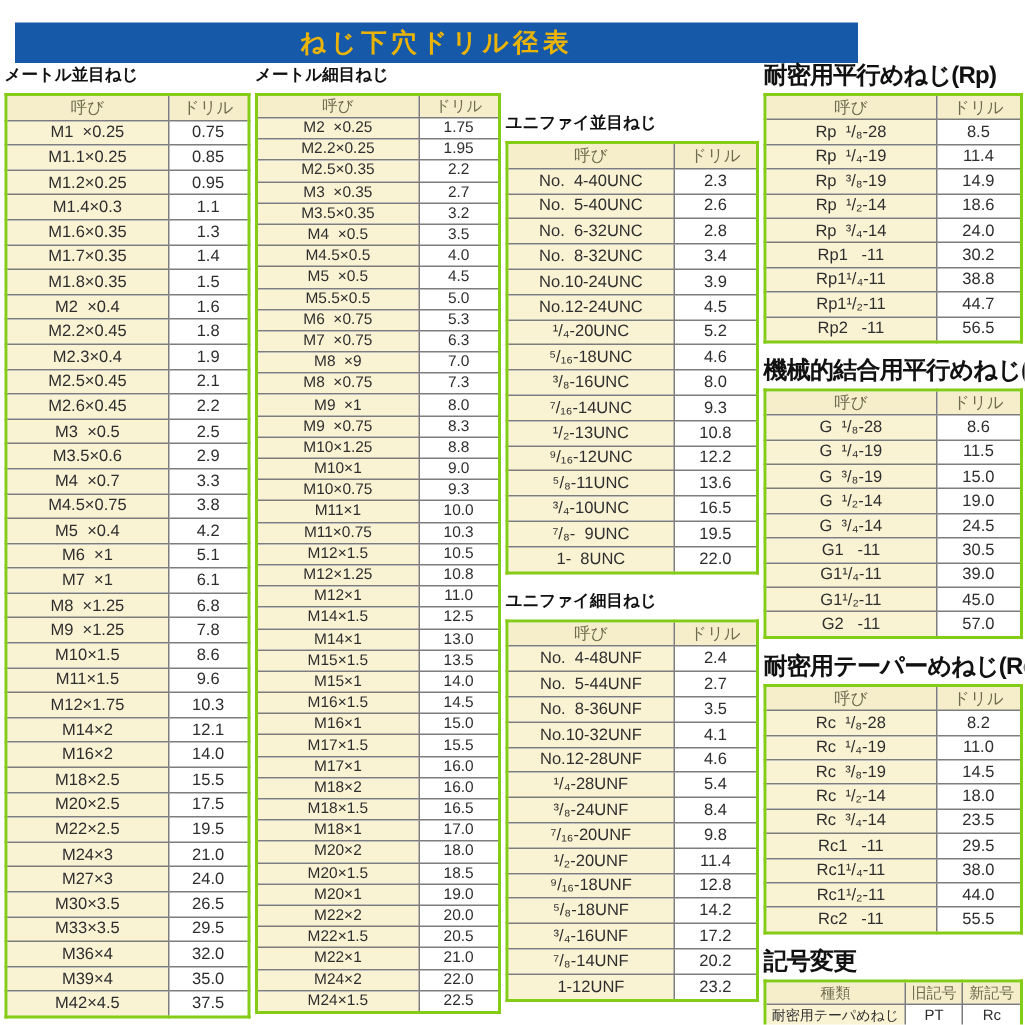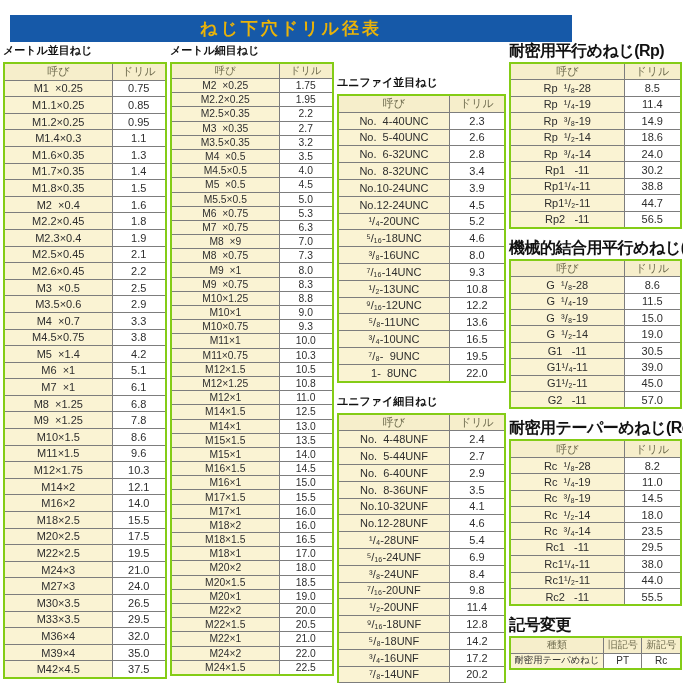--- a/index.html
+++ b/index.html
@@ -109,21 +109,21 @@
               </tr>
               <tr>
                 <td class="c0">M4  ×0.7</td>
                 <td class="c1">3.3</td>
               </tr>
               <tr>
                 <td class="c0">M4.5×0.75</td>
                 <td class="c1">3.8</td>
               </tr>
               <tr>
-                <td class="c0">M5  ×1.4</td>
+                <td class="c0">M5  ×0.4</td>
                 <td class="c1">4.2</td>
               </tr>
               <tr>
                 <td class="c0">M6  ×1</td>
                 <td class="c1">5.1</td>
               </tr>
               <tr>
                 <td class="c0">M7  ×1</td>
                 <td class="c1">6.1</td>
               </tr>
@@ -474,42 +474,34 @@
           <tbody>
               <tr>
                 <td class="c0">No.  4-48UNF</td>
                 <td class="c1">2.4</td>
               </tr>
               <tr>
                 <td class="c0">No.  5-44UNF</td>
                 <td class="c1">2.7</td>
               </tr>
               <tr>
-                <td class="c0">No.  6-40UNF</td>
-                <td class="c1">2.9</td>
-              </tr>
-              <tr>
                 <td class="c0">No.  8-36UNF</td>
                 <td class="c1">3.5</td>
               </tr>
               <tr>
                 <td class="c0">No.10-32UNF</td>
                 <td class="c1">4.1</td>
               </tr>
               <tr>
                 <td class="c0">No.12-28UNF</td>
                 <td class="c1">4.6</td>
               </tr>
               <tr>
                 <td class="c0">¹/₄-28UNF</td>
                 <td class="c1">5.4</td>
-              </tr>
-              <tr>
-                <td class="c0">⁵/₁₆-24UNF</td>
-                <td class="c1">6.9</td>
               </tr>
               <tr>
                 <td class="c0">³/₈-24UNF</td>
                 <td class="c1">8.4</td>
               </tr>
               <tr>
                 <td class="c0">⁷/₁₆-20UNF</td>
                 <td class="c1">9.8</td>
               </tr>
               <tr>
@@ -611,20 +603,24 @@
               </tr>
               <tr>
                 <td class="c0">G  ³/₈-19</td>
                 <td class="c1">15.0</td>
               </tr>
               <tr>
                 <td class="c0">G  ¹/₂-14</td>
                 <td class="c1">19.0</td>
               </tr>
               <tr>
+                <td class="c0">G  ³/₄-14</td>
+                <td class="c1">24.5</td>
+              </tr>
+              <tr>
                 <td class="c0">G1   -11</td>
                 <td class="c1">30.5</td>
               </tr>
               <tr>
                 <td class="c0">G1¹/₄-11</td>
                 <td class="c1">39.0</td>
               </tr>
               <tr>
                 <td class="c0">G1¹/₂-11</td>
                 <td class="c1">45.0</td>

